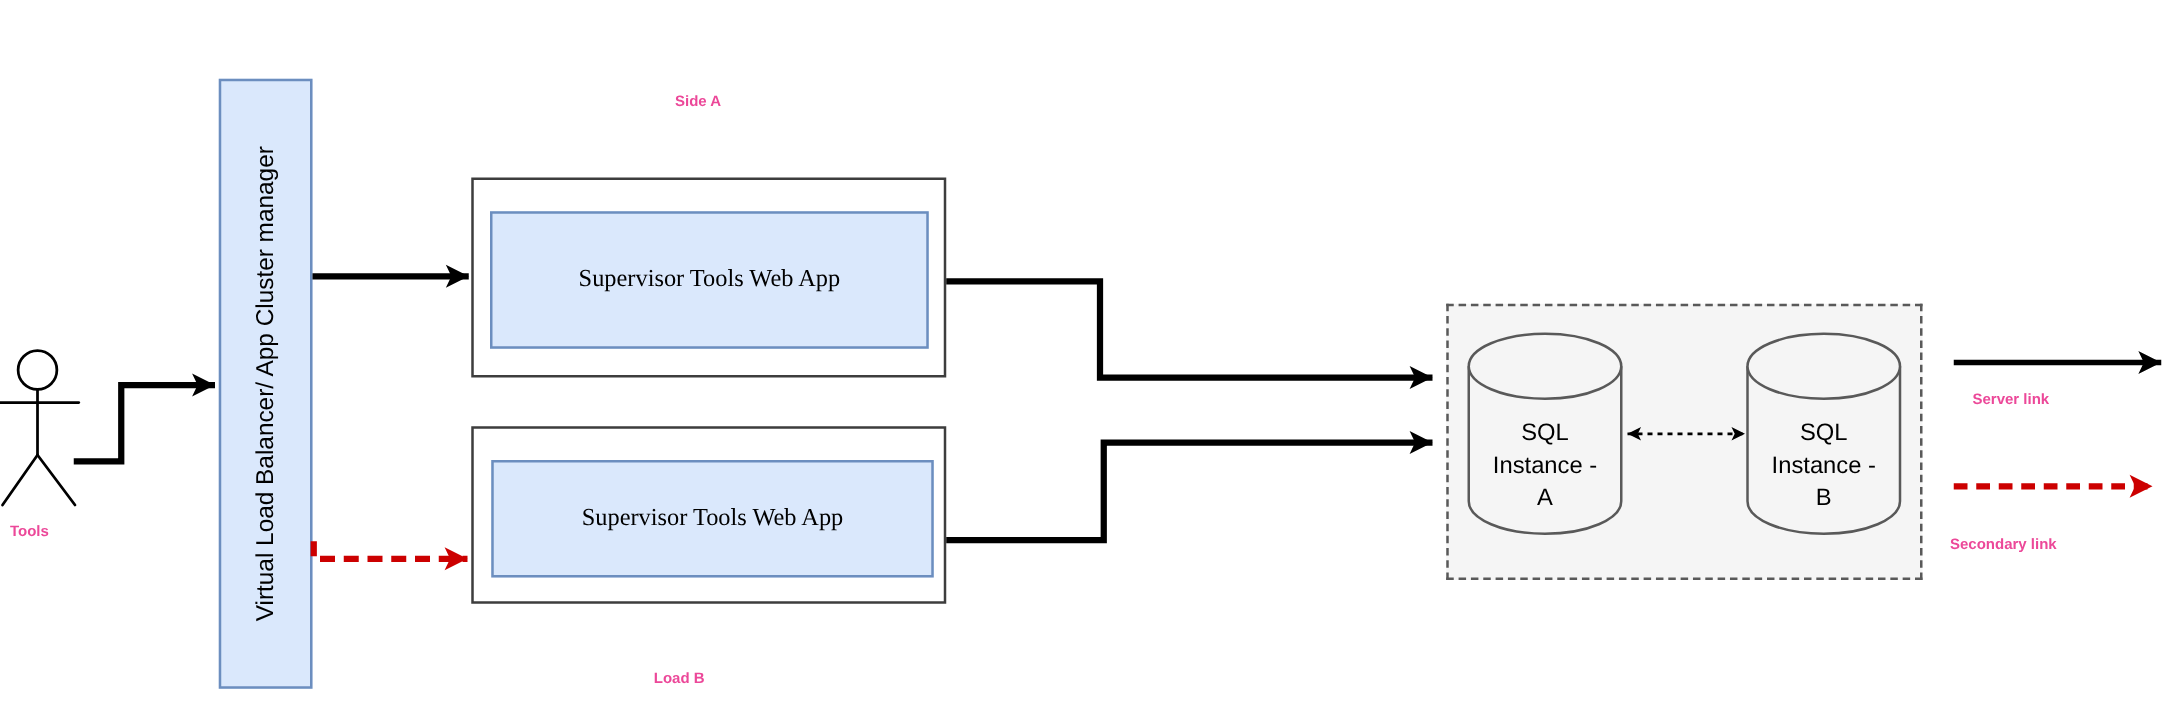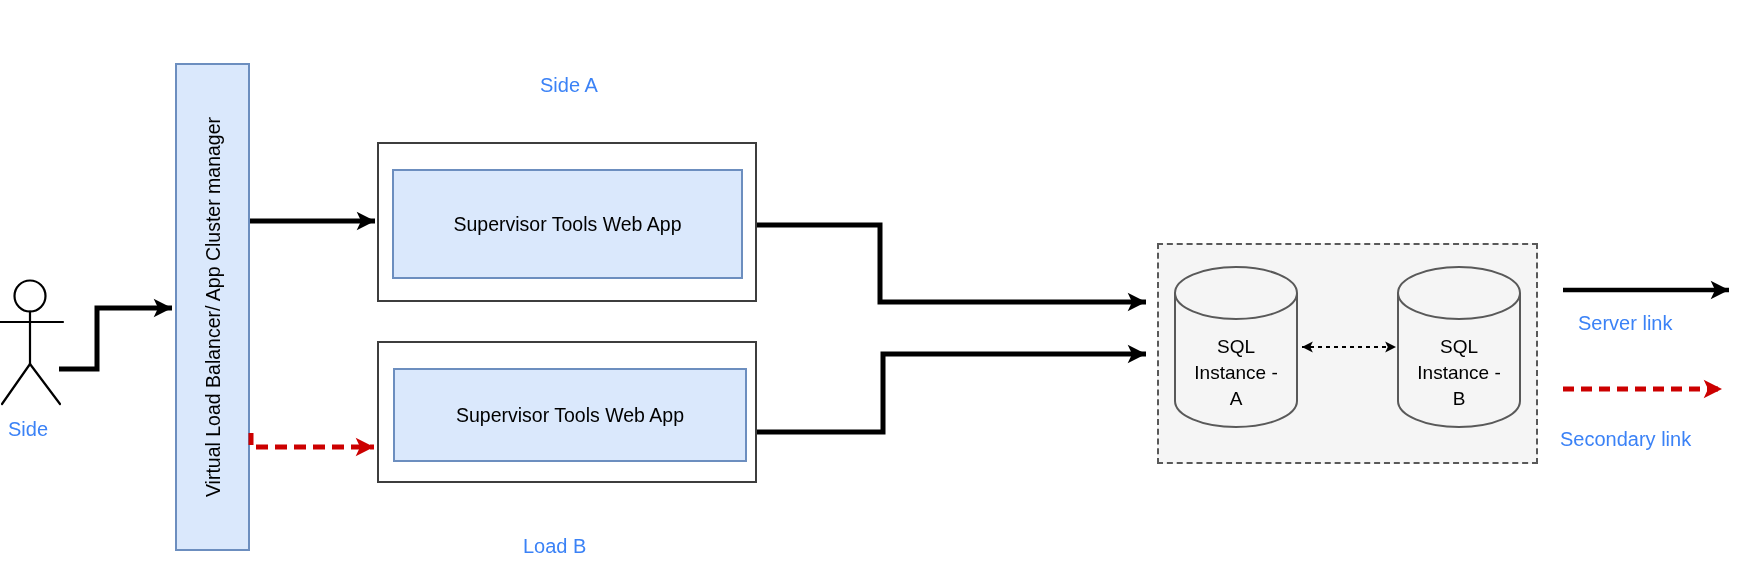--- a/index.html
+++ b/index.html
@@ -2,21 +2,21 @@
 <html><head>
 <meta charset="utf-8">
 <style>
   html,body { margin:0; padding:0; background:#ffffff; }
   #canvas {
     position:relative; width:1742px; height:570px; overflow:hidden;
     font-family:"Liberation Sans", sans-serif; color:#000;
     background:#ffffff;
   }
   .abs { position:absolute; }
-  .label { font-size:20px; white-space:nowrap; color:#3b82f6; }
+  .label { font-size:12px; white-space:nowrap; color:#ec4899;font-weight:bold; }
 
   
   #lb-box {
     left:175px; top:63px; width:75px; height:488px;
     background:#dae8fc; border:2px solid #6c8ebf; box-sizing:border-box;
     z-index:1;
   }
   #lb-label {
     position:absolute; left:50%; top:50%;
     transform:translate(-50%,-50%) rotate(-90deg);
@@ -26,21 +26,21 @@
   
   .side-box {
     border:2px solid #3d3d3d; background:#ffffff; box-sizing:border-box; z-index:1;
   }
   #side-a-box { left:377px; top:142px; width:380px; height:160px; }
   #side-b-box { left:377px; top:341px; width:380px; height:142px; }
 
   .app-box {
     background:#dae8fc; border:2px solid #6c8ebf; box-sizing:border-box;
     display:flex; align-items:center; justify-content:center;
-    font-size:19.5px; text-align:center; z-index:2;
+    font-size:19.5px; text-align:center; z-index:2;font-family:Liberation Serif, serif;
   }
   #app-a { left:392px; top:169px; width:351px; height:110px; }
   #app-b { left:393px; top:368px; width:354px; height:94px; }
 
   
   #sql-cluster-box {
     left:1157px; top:243px; width:381px; height:221px;
     background:#f5f5f5; border:2px dashed #595959; box-sizing:border-box; z-index:1;
   }
   .cyl-label {
@@ -86,21 +86,21 @@
     <div>SQL</div>
     <div>Instance -</div>
     <div>A</div>
   </div>
   <div class="abs cyl-label" id="cyl-b-label">
     <div>SQL</div>
     <div>Instance -</div>
     <div>B</div>
   </div>
 
-  <div class="abs label" id="user-label">Side</div>
+  <div class="abs label" id="user-label">Tools</div>
   <div class="abs label" id="legend-primary-label">Server link</div>
   <div class="abs label" id="legend-secondary-label">Secondary link</div>
 
   <svg id="wires" width="1742" height="570" viewBox="0 0 1742 570">
     <defs>
       <marker id="mBlack" viewBox="0 0 12 12" refX="11" refY="6" markerWidth="26" markerHeight="22" orient="auto" markerUnits="userSpaceOnUse">
         <path d="M1,1 L11,6 L1,11 L3.4,6 Z" fill="#000000"></path>
       </marker>
       <marker id="mRed" viewBox="0 0 12 12" refX="11" refY="6" markerWidth="26" markerHeight="22" orient="auto" markerUnits="userSpaceOnUse">
         <path d="M1,1 L11,6 L1,11 L3.4,6 Z" fill="#cc0000"></path>

